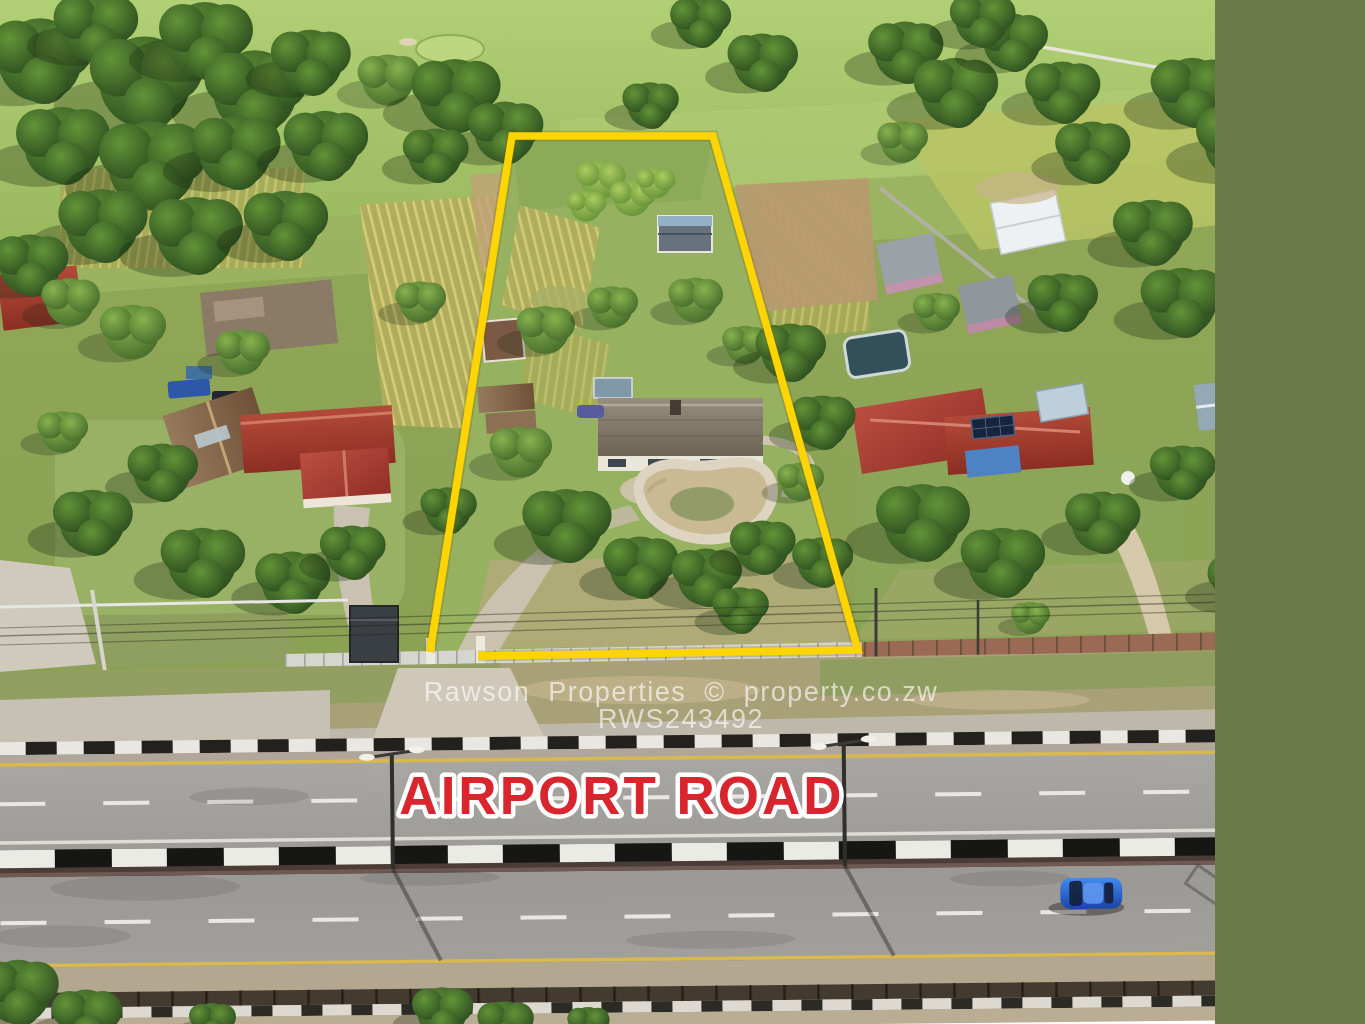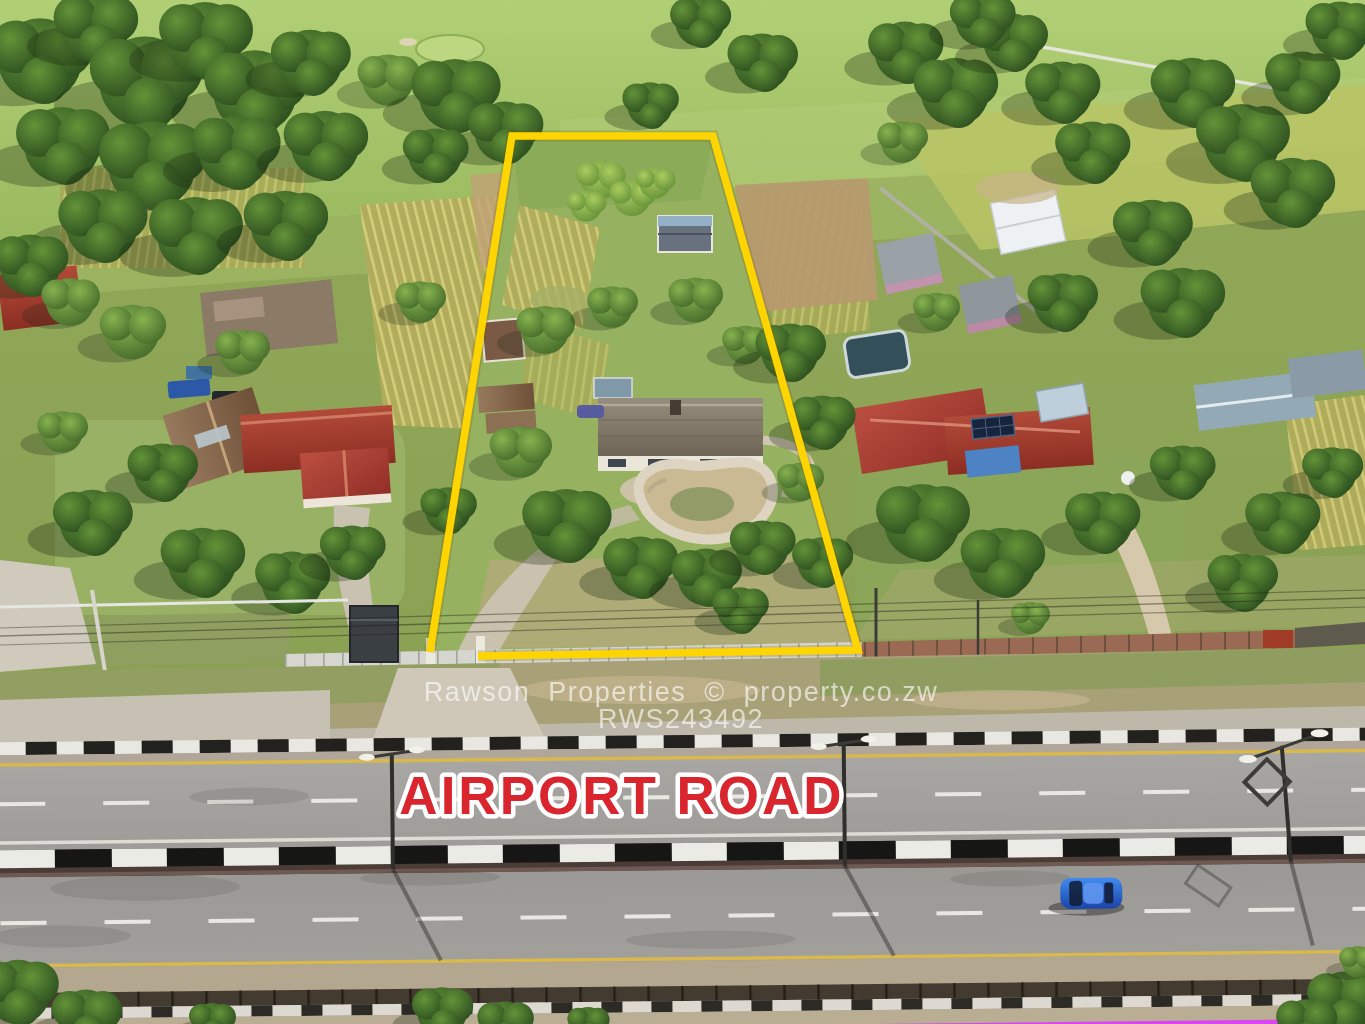--- a/index.html
+++ b/index.html
@@ -1,16 +1,16 @@
 <!DOCTYPE html>
 <html><head>
 <meta charset="utf-8">
 <style>
   html,body{margin:0;padding:0;background:#6d7a4a;font-family:"Liberation Sans",sans-serif;}
-  .stage{position:relative;width:1365px;height:1024px;overflow:hidden;background:#d946ef;}
+  .stage{position:relative;width:1215px;height:1024px;overflow:hidden;background:#ffffff;}
   .stage svg{position:absolute;left:0;top:0;display:block;}
   text{font-family:"Liberation Sans","DejaVu Sans",sans-serif;}
   .wm{fill:#ffffff;opacity:.62;font-size:27px;letter-spacing:1.5px;word-spacing:9px;}
   .roadlabel{fill:#d9262e;stroke:#ffffff;stroke-width:9px;paint-order:stroke;stroke-linejoin:round;
              font-size:53px;font-weight:bold;letter-spacing:3px;}
 </style>
 </head>
 <body>
 
 <div class="stage">

